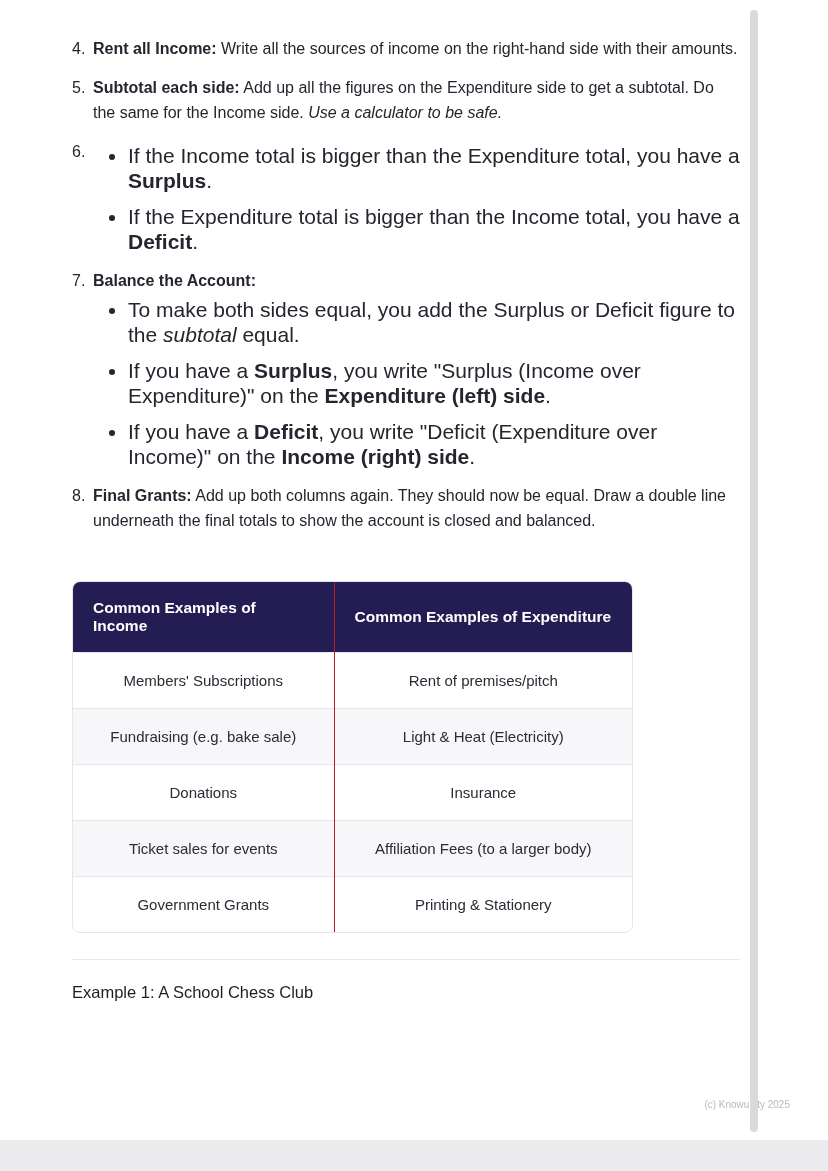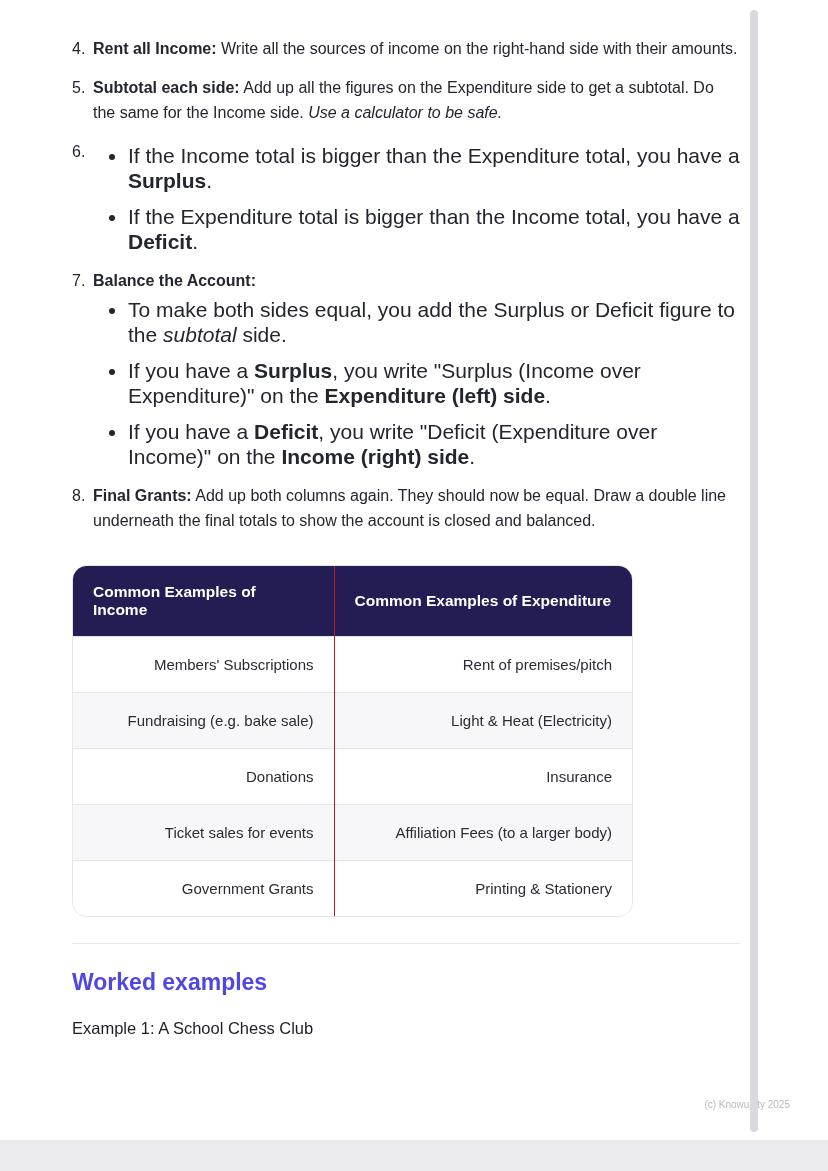--- a/index.html
+++ b/index.html
@@ -10,25 +10,25 @@
   .steps{list-style:none}
   .step{display:flex;margin-bottom:14px}
   .num{flex:0 0 21px;font-size:16px;line-height:25px}
   .step-body{flex:1;min-width:0}
   .step-text{font-size:16px;line-height:25px}
   .b{font-weight:700}
   .i{font-style:italic}
   .bullets{list-style:disc;margin:4px 0 0 0;padding-left:35px}
   .bullets li{font-size:21px;line-height:25px;margin-bottom:11px}
   .bullets li:last-child{margin-bottom:0}
-  .table-wrap{margin-top:32px;width:561px;border:1px solid #e5e5eb;border-radius:15px;overflow:hidden}
+  .table-wrap{margin-top:48px;width:561px;border:1px solid #e5e5eb;border-radius:8px;overflow:hidden}
   table{width:100%;border-collapse:collapse}
   th{background:var(--table-header-bg,#231d53);color:#ffffff;text-align:left;font-weight:700;font-size:15.5px;padding:17px 20px}
   th+th,td+td{border-left:1px solid #b91c1c}
-  td{font-size:15px;color:#2a2b34;text-align:right;padding:19px 20px;border-top:1px solid #e5e5eb;background:#ffffff}
+  td{font-size:15px;color:#2a2b34;text-align:center;padding:19px 20px;border-top:1px solid #e5e5eb;background:#ffffff}
   tbody tr:nth-child(even) td{background:#f7f7fa}
   th:first-child{width:261px}
   .divider{border:none;border-top:1px solid #e7e7ec;margin-top:26px}
   .section-heading{margin-top:25px;font-size:23px;font-weight:700;color:var(--accent,#4f46e5)}
   .example-title{margin-top:23px;font-size:16.5px;font-weight:400;color:#1d1e27}
   .credit{position:absolute;right:38px;top:1099px;font-size:10px;color:#b8b9c0}
   .scrollbar{position:absolute;right:70px;top:10px;width:8px;height:1122px;border-radius:4px;background:#d9d9de}
   .page-gap{position:absolute;left:0;right:0;bottom:0;height:31px;background:#ebebee}
 </style>
 </head>
@@ -56,21 +56,21 @@
               <li><span>If the Income total is bigger than the Expenditure total, you have a </span><span class="b">Surplus</span><span>.</span></li>
               <li><span>If the Expenditure total is bigger than the Income total, you have a </span><span class="b">Deficit</span><span>.</span></li>
             </ul>
           </div>
         </li>
         <li class="step">
           <span class="num">7.</span>
           <div class="step-body">
             <p class="step-text"><span class="b">Balance the Account:</span></p>
             <ul class="bullets">
-              <li><span>To make both sides equal, you add the Surplus or Deficit figure to the </span><span class="i">subtotal</span><span> side.</span></li>
+              <li><span>To make both sides equal, you add the Surplus or Deficit figure to the </span><span class="i">subtotal</span><span> equal.</span></li>
               <li><span>If you have a </span><span class="b">Surplus</span><span>, you write "Surplus (Income over Expenditure)" on the </span><span class="b">Expenditure (left) side</span><span>.</span></li>
               <li><span>If you have a </span><span class="b">Deficit</span><span>, you write "Deficit (Expenditure over Income)" on the </span><span class="b">Income (right) side</span><span>.</span></li>
             </ul>
           </div>
         </li>
         <li class="step">
           <span class="num">8.</span>
           <div class="step-body">
             <p class="step-text"><span class="b">Final Grants:</span><span> Add up both columns again. They should now be equal. Draw a double line underneath the final totals to show the account is closed and balanced.</span></p>
           </div>
@@ -105,21 +105,20 @@
             <tr>
               <td>Government Grants</td>
               <td>Printing &amp; Stationery</td>
             </tr>
           </tbody>
       </table>
     </div>
 
     <hr class="divider">
 
-    <h2 class="section-heading">Worked examples</h2>
 
     <p class="example-title">Example 1: A School Chess Club</p>
   </div>
 
   <div class="credit">(c) Knowunity 2025</div>
 
   <div class="scrollbar"></div>
 </div>
 
 <div class="page-gap"></div>

